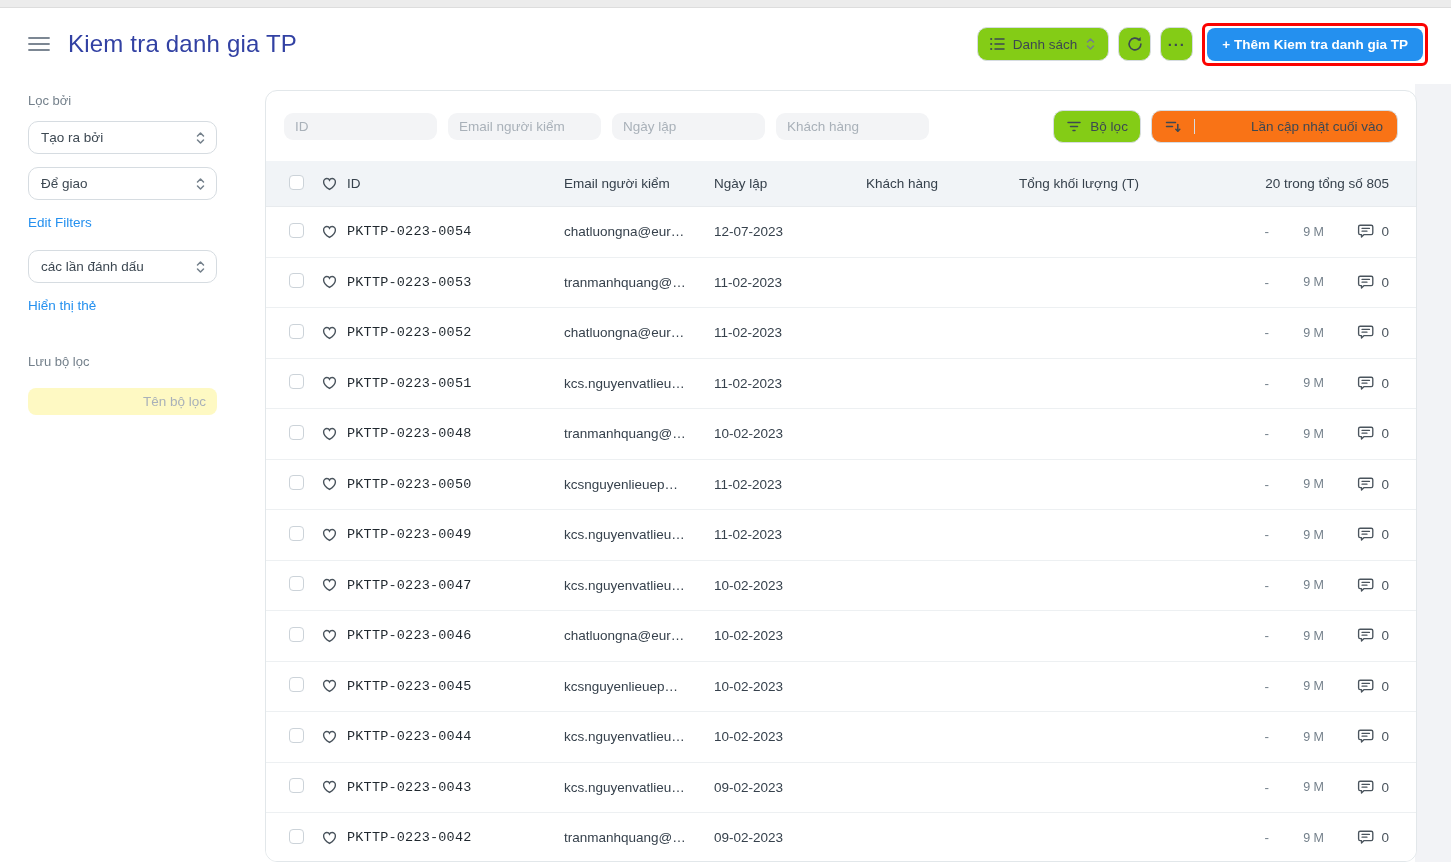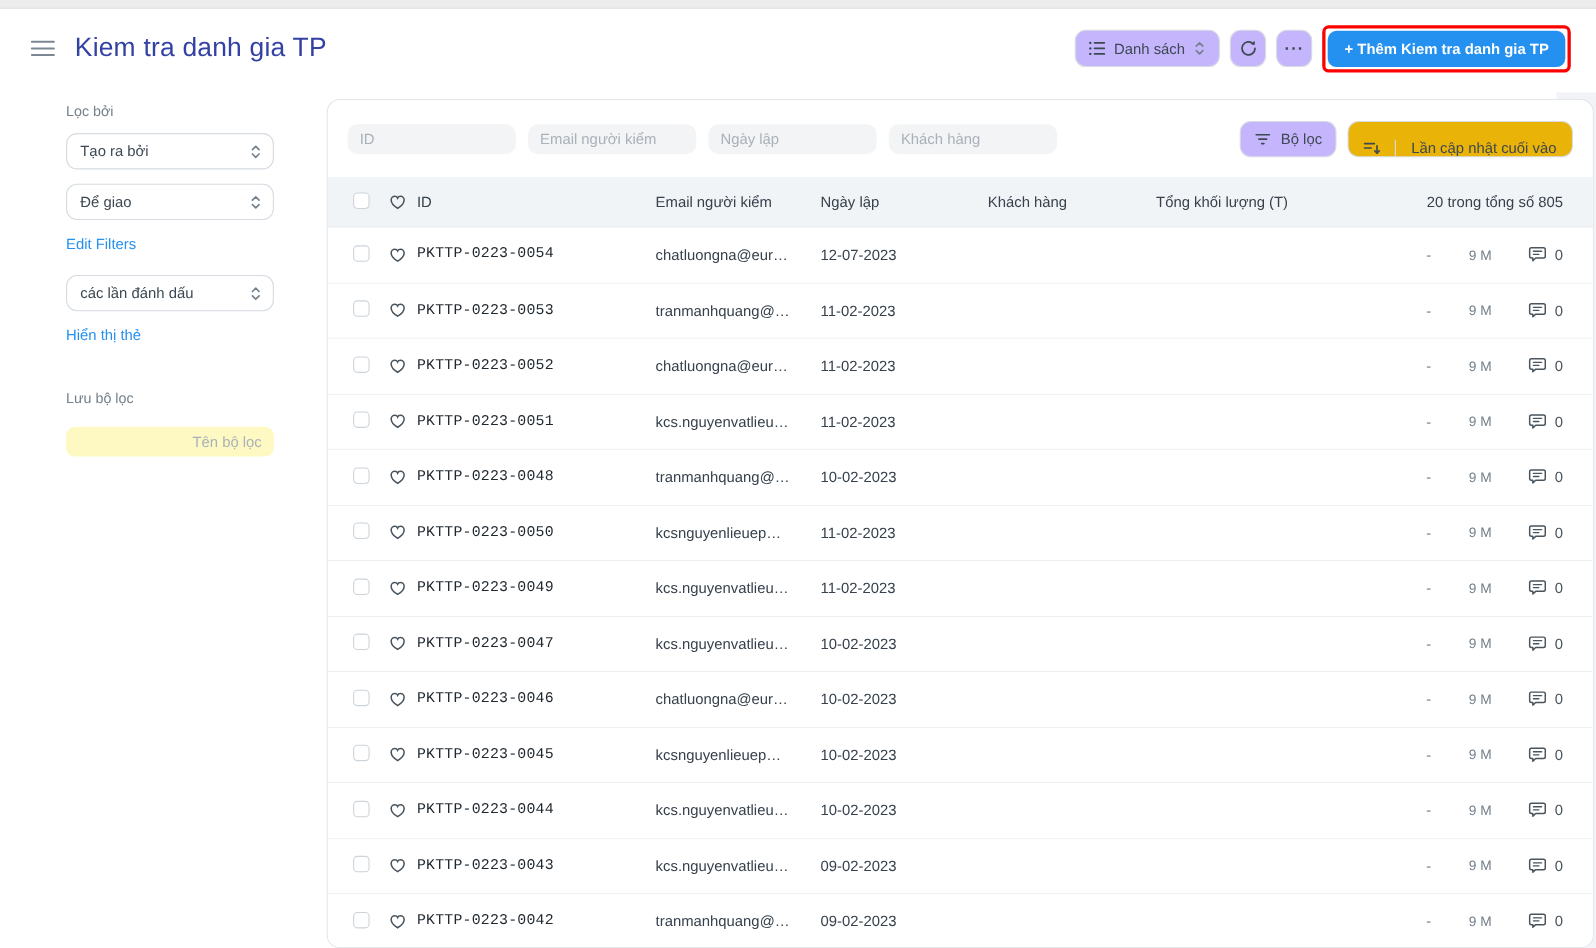--- a/index.html
+++ b/index.html
@@ -13,35 +13,35 @@
   }
   .top-strip { height:8px; background:#ececec; border-bottom:1px solid #dddddd; }
   .right-strip { position:absolute; top:84px; right:0; width:36px; bottom:0; background:#f2f3f6; }
 
   
   .navbar { height:72px; display:flex; align-items:center; padding:0 23px 0 28px; background:#fff; }
   .hamburger { margin-right:18px; display:flex; align-items:center; cursor:pointer; }
   .page-title { font-size:24px; font-weight:400; color:#3241a3; letter-spacing:.2px; }
   .nav-actions { margin-left:auto; display:flex; align-items:center; gap:9px; }
   .btn {
-    height:34px; border:1px solid #d6dce1; border-radius:10px; background:#c4b5fd;
+    height:34px; border:1px solid #d6dce1; border-radius:10px; background:#84cc16;
     display:inline-flex; align-items:center; gap:8px; padding:0 12px;
     font-size:13.5px; color:#3d4852; cursor:pointer; white-space:nowrap;
   }
   .btn-square { width:33px; padding:0; justify-content:center; }
   .dots { font-size:15px; font-weight:700; letter-spacing:1px; color:#3d4852; line-height:1; }
   .annotation-box { border:3px solid #fb0200; border-radius:6px; padding:2px; display:inline-flex; }
   .btn-primary {
     height:33px; background:#2490ef; border:none; border-radius:8px; color:#fff;
     font-size:13.5px; font-weight:600; padding:0 15px; display:inline-flex; align-items:center; cursor:pointer;
     white-space:nowrap;
   }
 
   
-  .content { display:flex; align-items:flex-start; position:relative; z-index:1;margin-left:32px; }
+  .content { display:flex; align-items:flex-start; position:relative; z-index:1; }
   .sidebar { width:265px; padding:13px 48px 0 28px; flex:none; }
   .side-label { font-size:13px; color:#74808b; margin-bottom:13px; }
   .select {
     height:33px; border:1px solid #d6dce1; border-radius:10px; background:#fff;
     display:flex; align-items:center; justify-content:space-between;
     padding:0 10px 0 12px; font-size:13.5px; color:#3d4852; margin-bottom:13px; cursor:pointer;
   }
   .side-link { font-size:13.5px; color:#2490ef; cursor:pointer; display:inline-block; }
   .gap6 { height:6px; } .gap19 { height:19px; } .gap40 { height:40px; }
   .text-input {
@@ -61,21 +61,21 @@
   
   .filter-bar { height:70px; display:flex; align-items:center; padding:0 18px; }
   .filter-input {
     width:153px; height:27px; margin-right:11px; background:#f3f4f6; border:none;
     border-radius:9px; padding:0 11px; font-size:13.5px; color:#3d4852; outline:none;
     font-family:"Liberation Sans", sans-serif;
   }
   .filter-input::placeholder { color:#a9b1b9; opacity:1; }
   .filter-actions { margin-left:auto; display:flex; align-items:center; gap:10px;padding-left:24px; }
   .btn-sm { height:33px; }
-  .sort-group { display:flex; align-items:flex-end; height:33px; border:1px solid #d6dce1; border-radius:10px; overflow:hidden; background:#eab308; cursor:pointer; }
+  .sort-group { display:flex; align-items:center; height:33px; border:1px solid #d6dce1; border-radius:10px; overflow:hidden; background:#f97316; cursor:pointer;gap:42px; }
   .sort-seg-icon { width:43px; display:flex; align-items:center; justify-content:center; border-right:1px solid #d6dce1; }
   .sort-seg-label { display:flex; align-items:center; padding:0 14px; font-size:13.5px; color:#3d4852; white-space:nowrap; }
 
   
   .list-header {
     height:46px; background:#f1f4f7; display:flex; align-items:center;
     padding:0 27px 0 23px; font-size:13.5px; color:#36414c; border-bottom:1px solid #e8ebee;
   }
   .hcell-cb { width:32px; } .hcell-heart { width:26px; display:flex; align-items:center; }
   .hcell-id { width:217px; } .hcell-email { width:150px; } .hcell-date { width:152px; } .hcell-customer { width:153px; }

